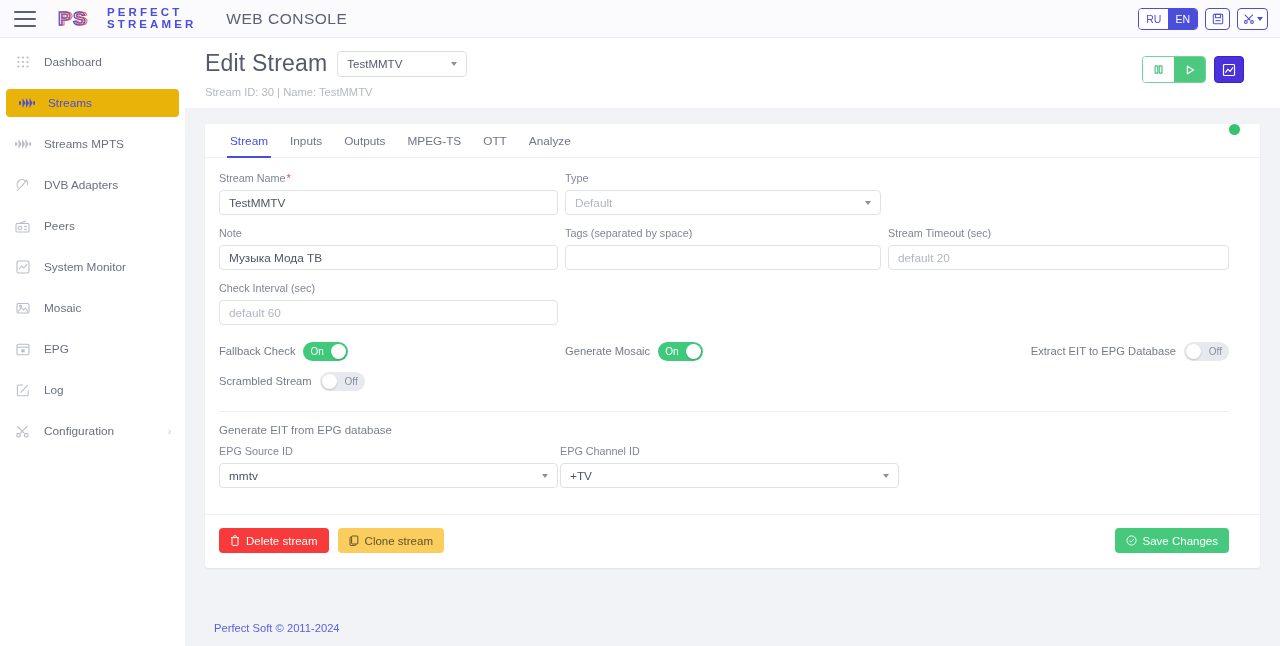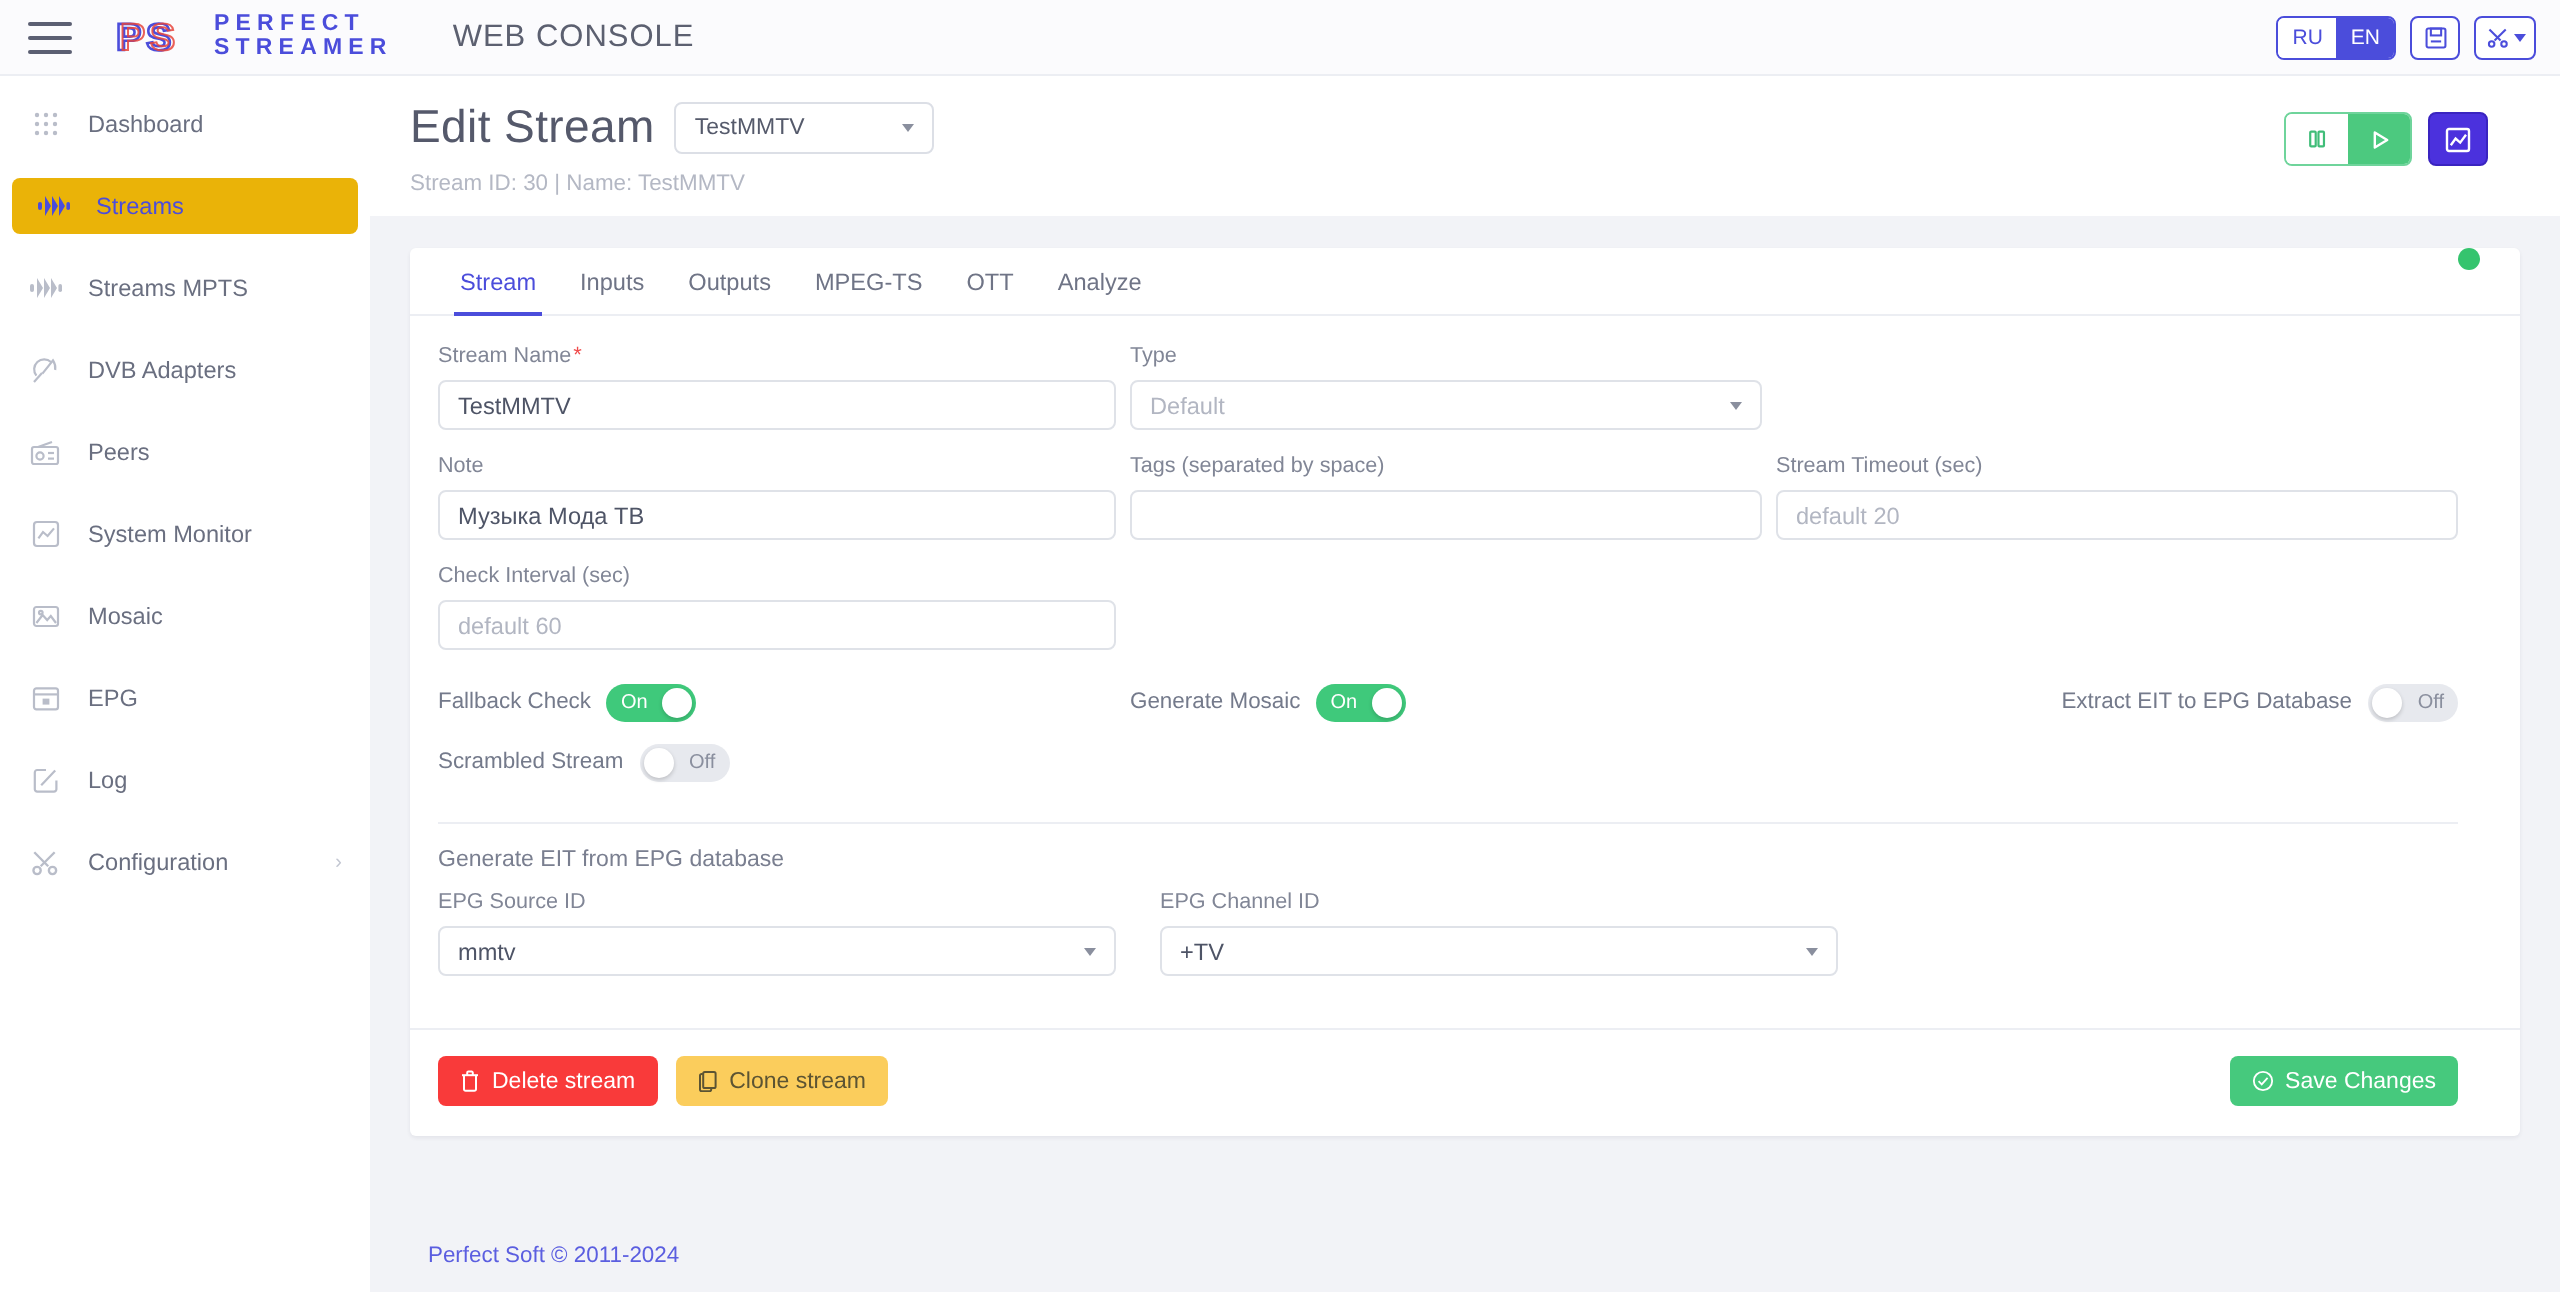--- a/index.html
+++ b/index.html
@@ -156,21 +156,21 @@
   }
   .switch.on .knob { right: 2px; }
   .switch.off .knob { left: 2px; }
   .switch .st { font-size: 10px; font-weight: 400; }
   .switch.on .st { color: #fff; }
   .switch.off .st { color: #8a8f9e; }
 
   .divider { height: 1px; background: #eceef3; margin: 14px 0 12px 0; }
 
   .section-title { font-size: 11.5px; color: #7a7f90; margin-bottom: 9px; }
-  .grid2 { display: grid; grid-template-columns: 339px 1fr; column-gap: 22px; }
+  .grid2 { display: grid; grid-template-columns: 339px 1fr; column-gap: 2px; }
   .grid2 .wide { width: 339px; justify-content: flex-end; }
 
   .footer-actions {
     display: flex; align-items: center; padding: 13px 31px 15px 14px;
     border-top: 1px solid #eceef3; margin-top: 14px;
   }
   .btn {
     height: 25px; border-radius: 4px; border: none; cursor: pointer;
     display: inline-flex; align-items: center; gap: 6px;
     font-size: 11.5px; padding: 0 11px; font-family: inherit; color: #fff;

